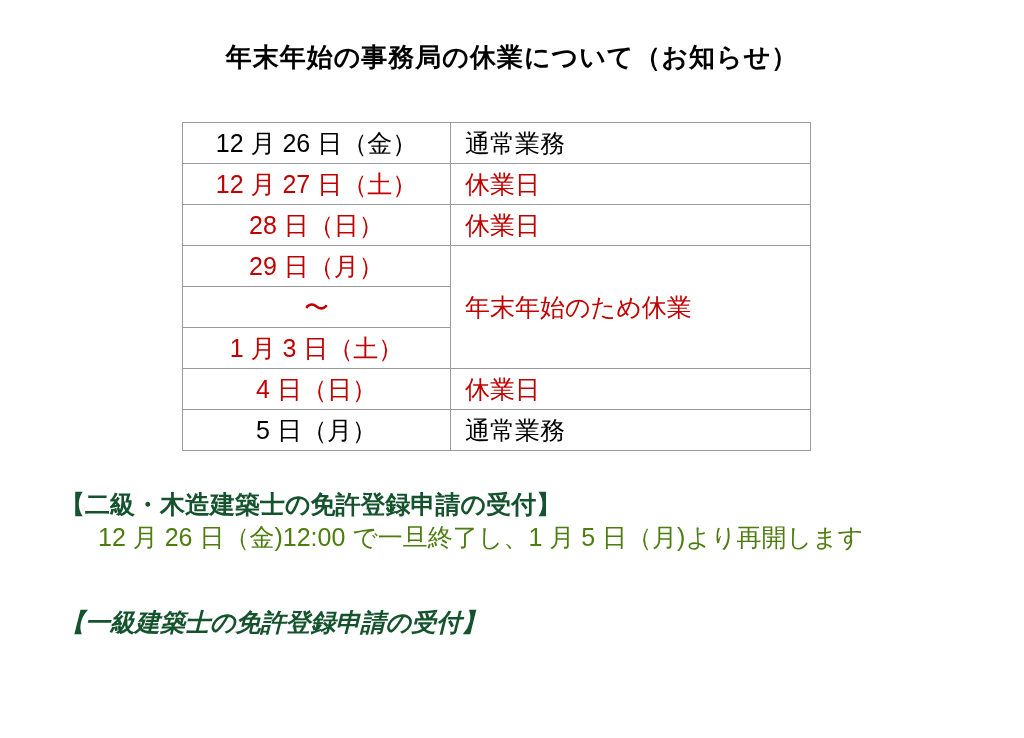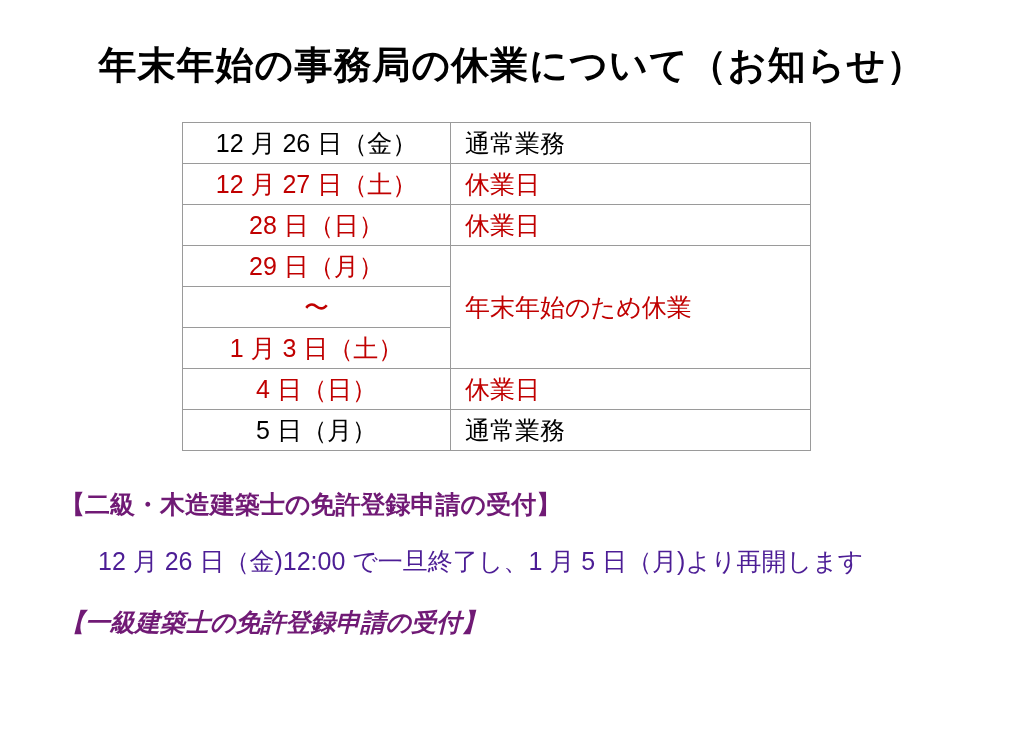--- a/index.html
+++ b/index.html
@@ -20,21 +20,21 @@
     width: 1024px;
     height: 738px;
     box-sizing: border-box;
   }
   .title {
     position: absolute;
     top: 40px;
     left: 0;
     width: 1024px;
     text-align: center;
-    font-size: 38px;
+    font-size: 26px;
     font-weight: bold;
     letter-spacing: 1px;
     color: #000000;
     white-space: nowrap;
   }
   .schedule-table {
     position: absolute;
     top: 122px;
     left: 182px;
     width: 628px;
@@ -73,27 +73,27 @@
     letter-spacing: 0;
   }
   .section {
     position: absolute;
     left: 60px;
     width: 940px;
   }
   .section-heading {
     font-size: 25px;
     font-weight: bold;
-    color: #701a75;
+    color: #14532d;
     white-space: nowrap;
   }
   .section-body {
     font-size: 25px;
-    color: #4c1d95;
-    margin-top: 24px;
+    color: #4d7c0f;
+    margin-top: 0;
     padding-left: 38px;
     white-space: nowrap;
   }
   #sec1 { top: 488px; }
   #sec2 { top: 606px; font-style: italic; }
 </style>
 </head>
 <body>
 
 <div class="page">

